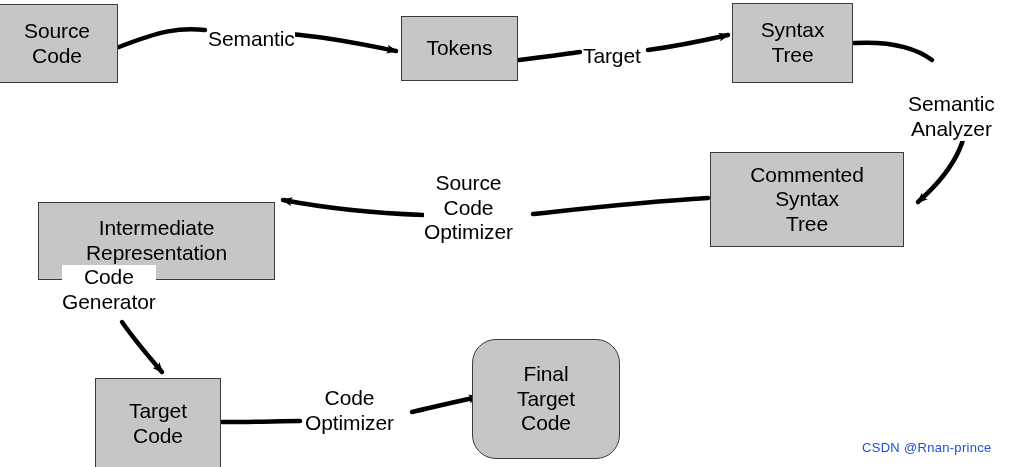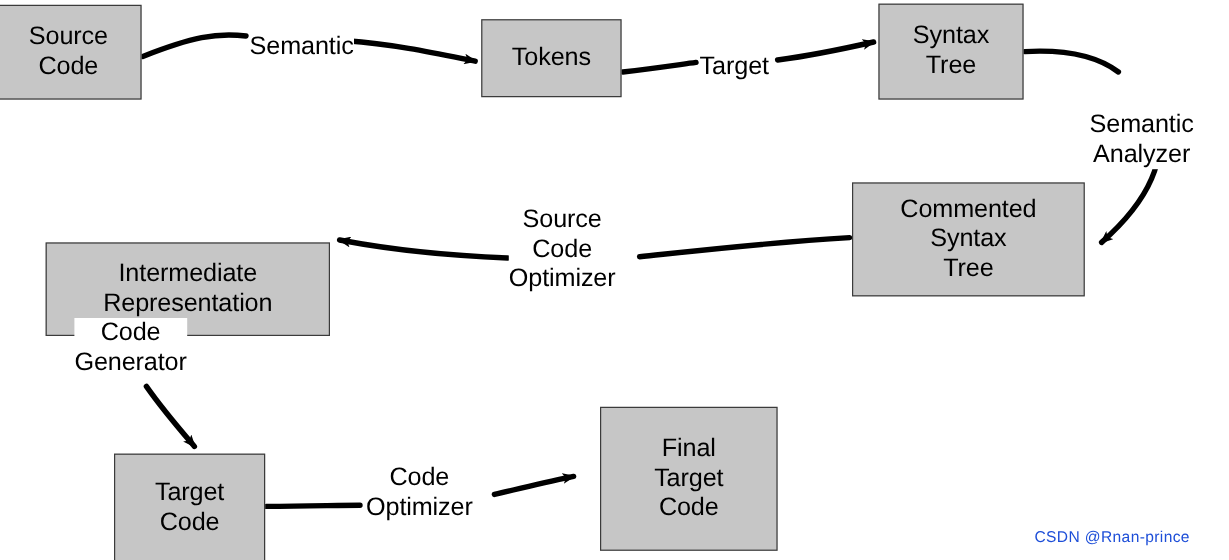--- a/index.html
+++ b/index.html
@@ -113,21 +113,21 @@
   <div class="node" style="left:38px; top:157px; width:237px; height:78px;margin-top:45px;">
     <span>Intermediate
 Representation</span>
   </div>
 
   <div class="node" style="left:95px; top:378px; width:126px; height:92px;">
     <span>Target
 Code</span>
   </div>
 
-  <div class="node" style="left:500px; top:339px; width:148px; height:120px;">
+  <div class="node" style="left:472px; top:339px; width:148px; height:120px;border-radius:24px;">
     <span>Final
 Target
 Code</span>
   </div>
 
   <div class="edge-label" style="left:208px; top:27px;">Semantic</div>
 
   <div class="edge-label" style="left:583px; top:44px;">Target</div>
 
   <div class="edge-label" style="left:908px; top:64px;margin-top:28px;">Semantic

